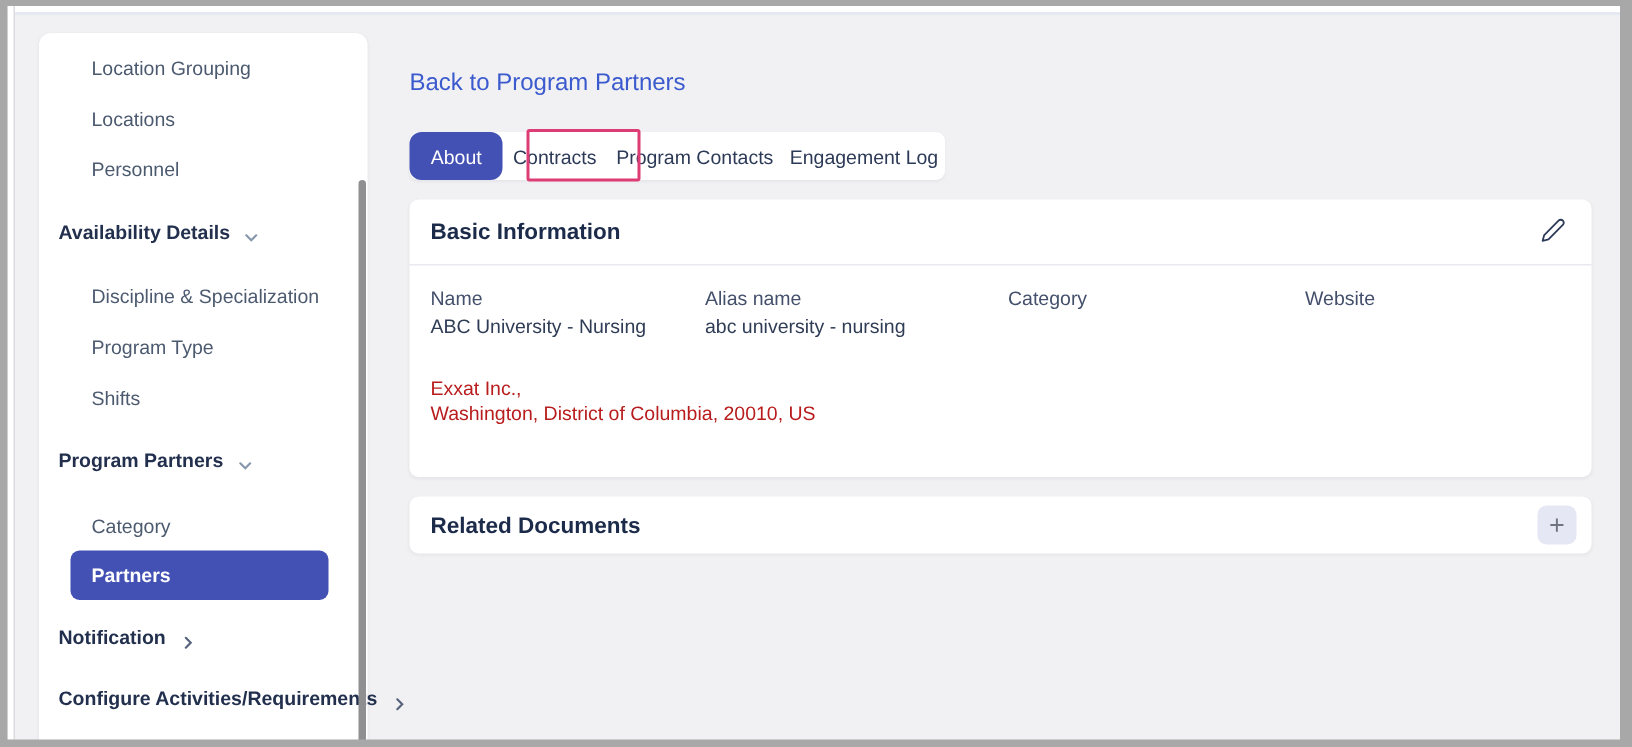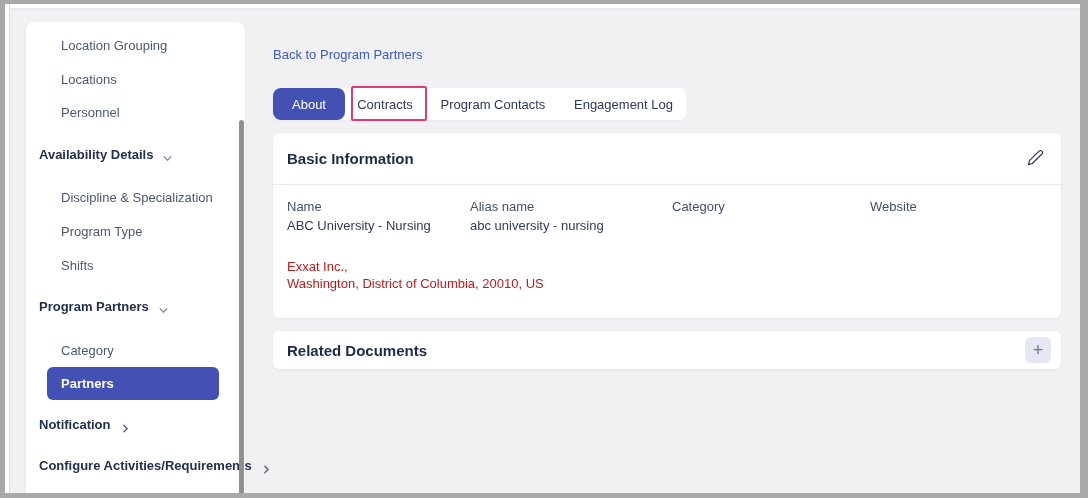--- a/index.html
+++ b/index.html
@@ -34,45 +34,45 @@
     background:#4351b4; border-radius:6px; color:#ffffff; font-weight:bold;
     font-size:13px; line-height:33px; padding-left:14px; cursor:pointer; z-index:2;
   }
   .side-scrollbar{
     position:absolute; left:239px; top:120px; width:5px; height:378px;
     background:#8f8f92; border-radius:3px; z-index:3; cursor:pointer;
   }
 
   
   .back-link{
-    position:absolute; left:273px; top:47px; font-size:13px; color:#3b5ace;
+    position:absolute; left:273px; top:47px; font-size:16px; color:#3b5ace;
     text-decoration:none; cursor:pointer; z-index:1;
   }
   .tabbar{
-    position:absolute; left:273px; top:88px; width:413px; height:32px;
+    position:absolute; left:273px; top:88px; width:357px; height:32px;
     background:#ffffff; border-radius:6px; display:flex; align-items:stretch;
     box-shadow:0 1px 2px rgba(30,40,70,.05); z-index:1;
   }
   .tab{ display:flex; align-items:center; justify-content:center; font-size:13px;
     color:#2c3a57; cursor:pointer;border-radius:13px; }
   .tab.t0{ width:72px; } .tab.t1{ width:80px; } .tab.t2{ width:136px; } .tab.t3{ width:125px; }
   .tab.active{ background:#4351b4; color:#ffffff; border-radius:8px; }
   .annotation-box{
     position:absolute; left:351px; top:86px; width:76px; height:35px;
     border:2px solid #dd3d74; border-radius:2px; z-index:4; pointer-events:none;
   }
 
   .card{
     position:absolute; left:273px; width:788px; background:#ffffff;
     border-radius:6px; box-shadow:0 1px 3px rgba(30,40,70,.06); z-index:1;
   }
   .card.basic{ top:133px; height:185px; }
   .card.docs{ top:331px; height:38px; }
   .card-header{
-    position:relative; height:52px; display:flex; align-items:center;
+    position:relative; height:44px; display:flex; align-items:center;
     padding:0 14px; border-bottom:1px solid #e9eaef;
   }
   .card-title{ font-size:15px; font-weight:bold; color:#1c2b4a; }
   .icon-btn{
     margin-left:auto; width:24px; height:24px; border:none; background:transparent;
     display:flex; align-items:center; justify-content:center; cursor:pointer; padding:0;
   }
   .card-body{ position:relative; }
   .field{ position:absolute; top:14px; }
   .field .lbl{ font-size:13px; color:#44506b; line-height:16px; }

